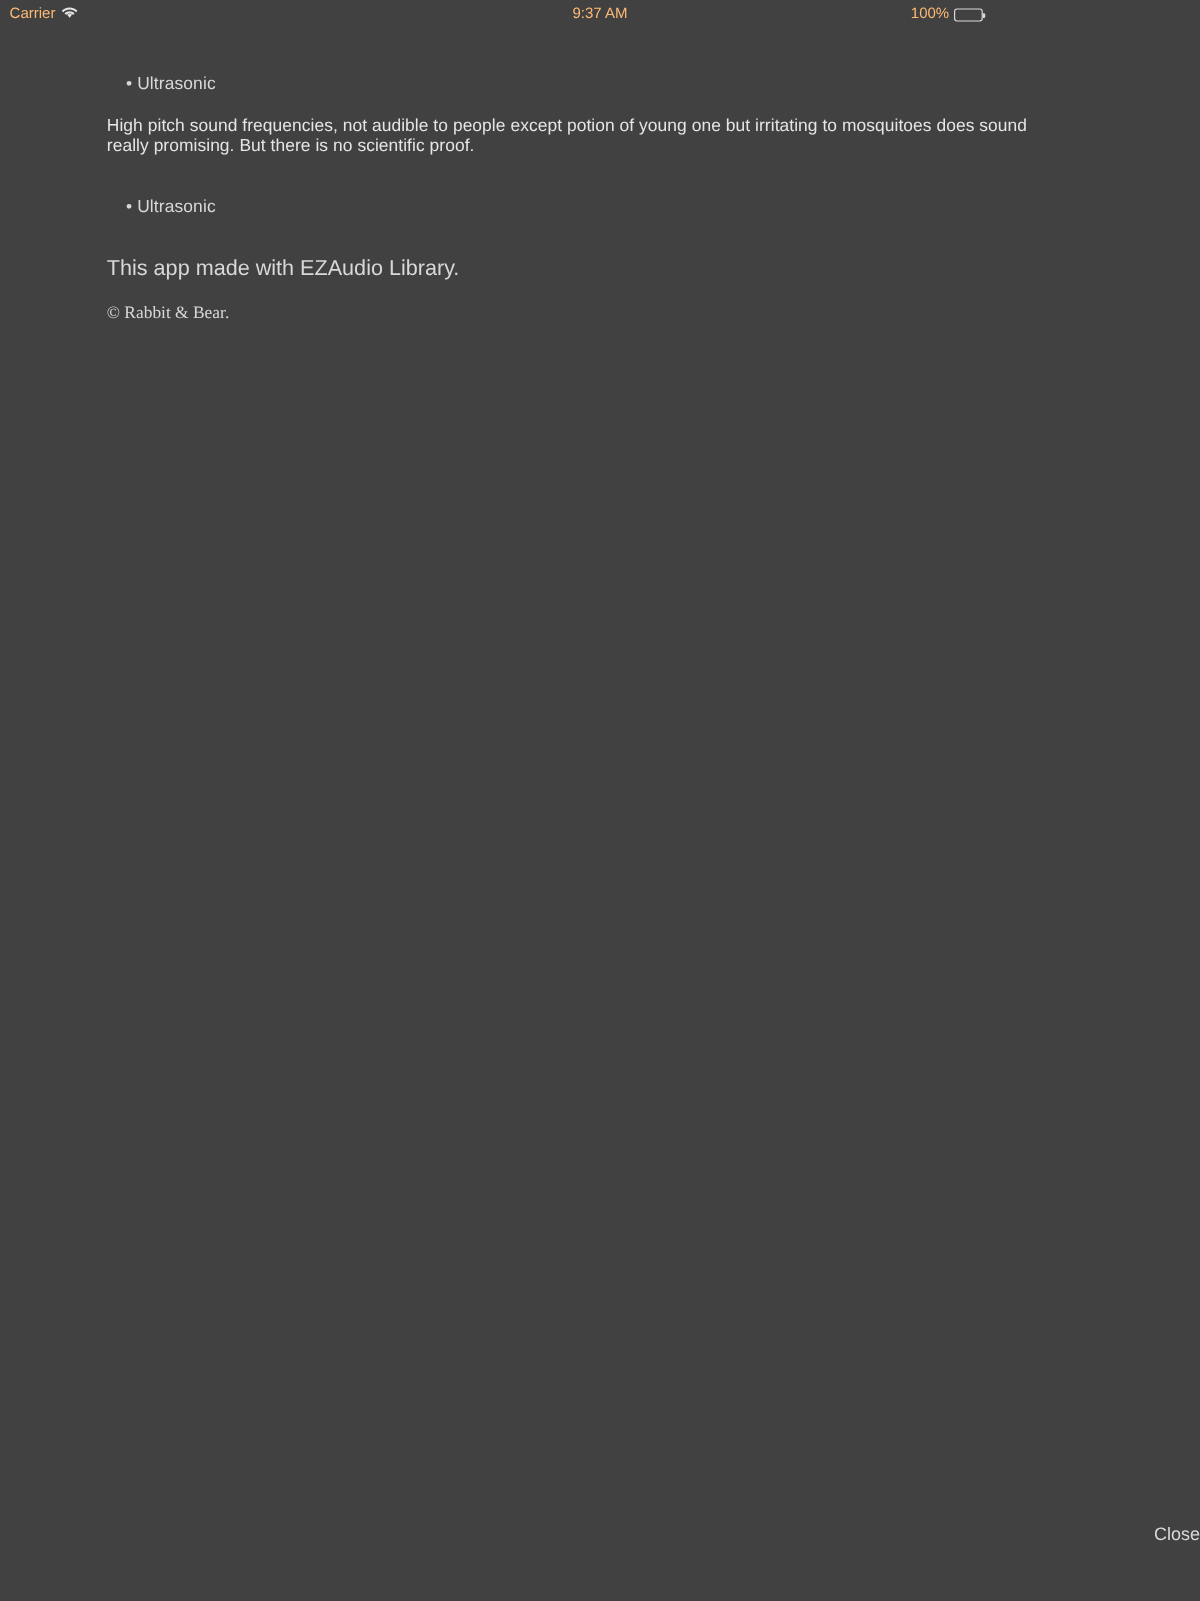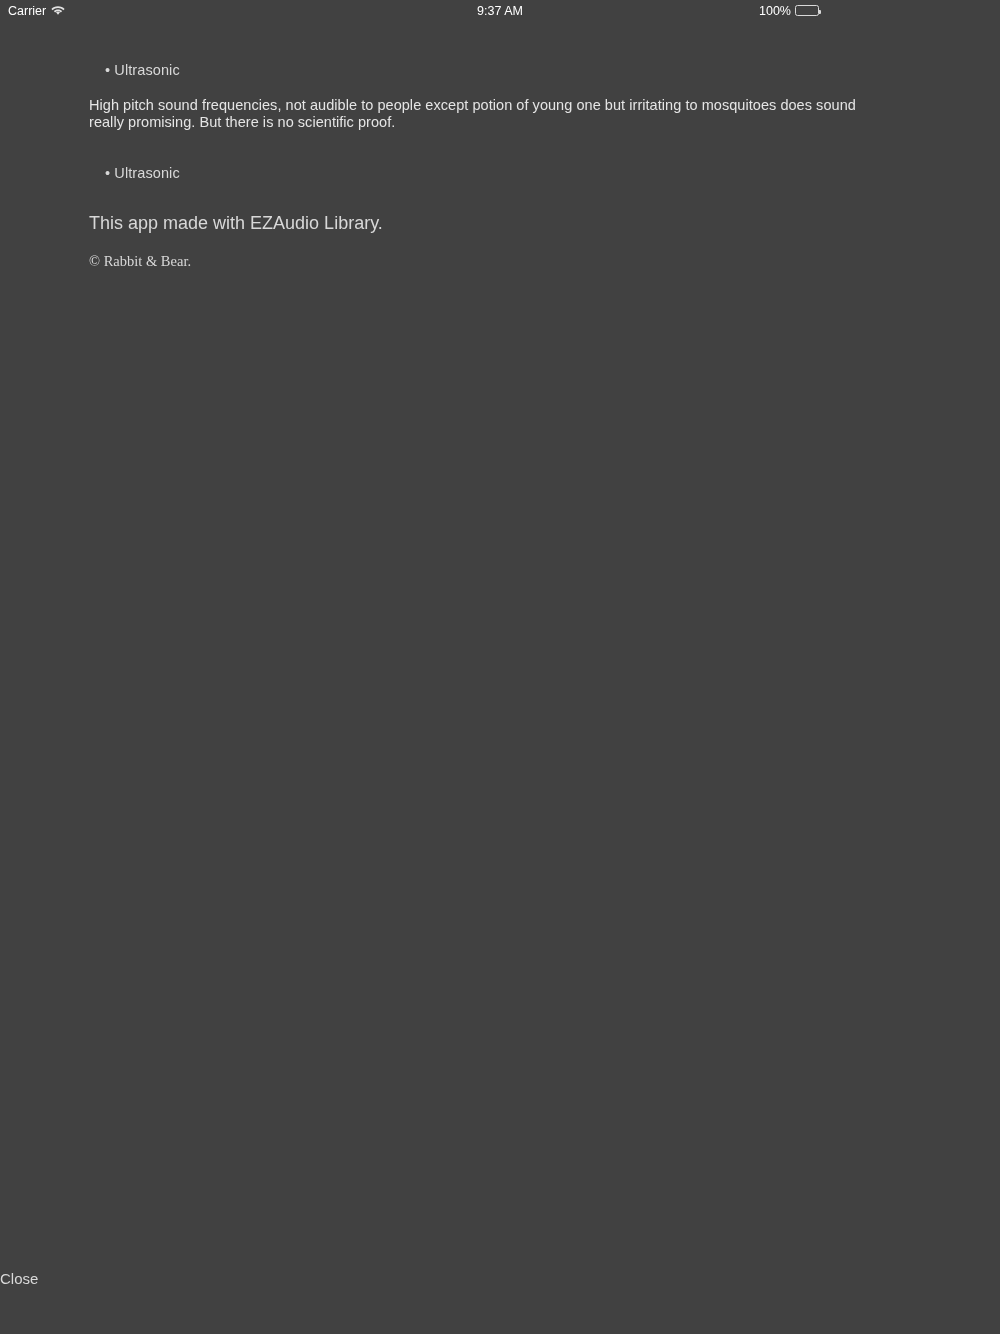--- a/index.html
+++ b/index.html
@@ -18,42 +18,42 @@
 
   
   .status-bar {
     position: absolute;
     top: 0; left: 0;
     width: 828px;
     height: 21px;
     display: flex;
     align-items: center;
     font-size: 12.5px;
-    color: #ffffff;
+    color: #fdba74;
   }
   .status-left {
     position: absolute;
     left: 8px;
     display: flex;
     align-items: center;
     gap: 5px;
   }
   .status-center {
     position: absolute;
     left: 0;
     width: 1000px;
     text-align: center;
     font-weight: normal;
     font-size: 12.5px;
   }
   .status-right {
     position: absolute;
     right: 9px;
     display: flex;
-    align-items: center;
+    align-items: flex-end;
     gap: 4px;
   }
   .wifi-icon svg { display: block; }
   .battery {
     width: 24px;
     height: 11px;
     border: 1px solid #d9d9d9;
     border-radius: 2.5px;
     position: relative;
     box-sizing: border-box;
@@ -108,21 +108,21 @@
     margin: 0;
     font-family: Liberation Serif, serif;
   }
 
   
   .close-button {
     position: absolute;
     left: 0;
     top: 1270px;
     width: 1000px;
-    text-align: left;
+    text-align: right;
     font-size: 15px;
     color: #d9d9d9;
     background: transparent;
     border: none;
     cursor: pointer;
     font-family: "Liberation Sans", sans-serif;
     padding: 0;
   }
 </style>
 </head>

